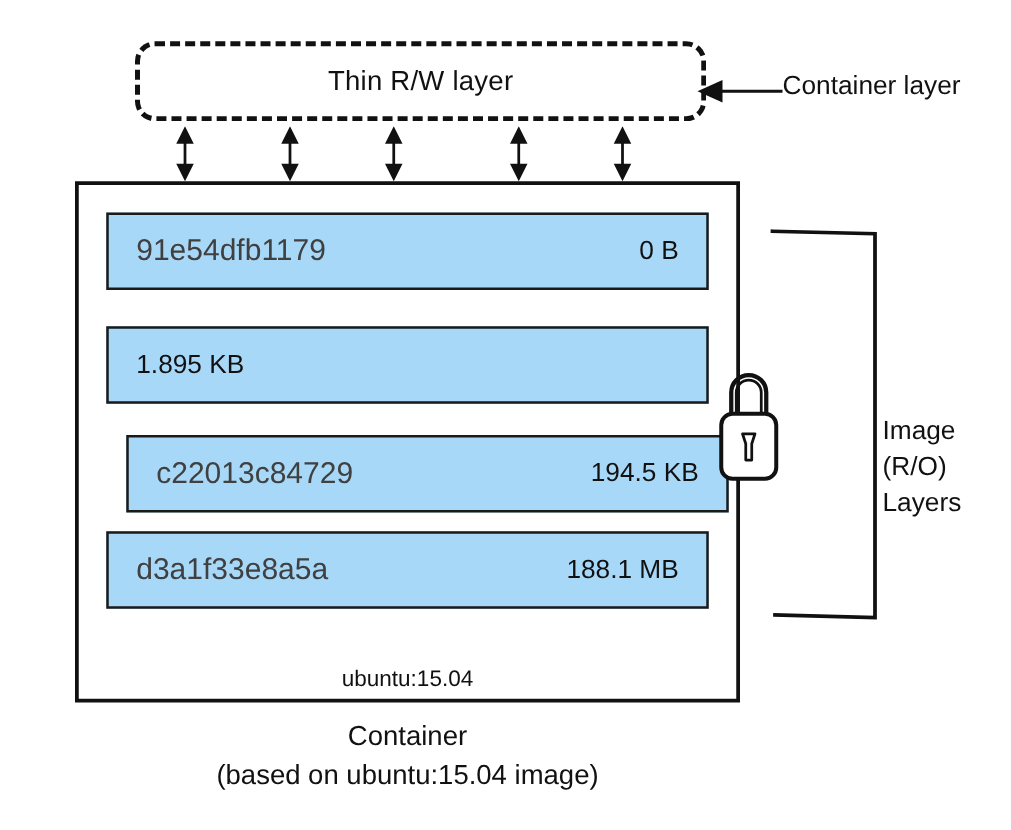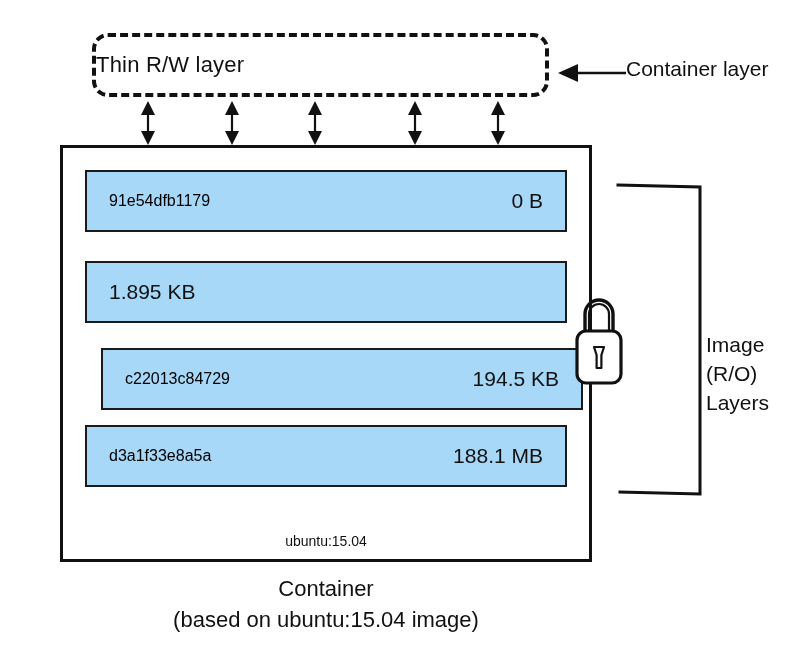--- a/index.html
+++ b/index.html
@@ -15,30 +15,30 @@
     position: relative;
     width: 809px;
     height: 664px;
     background: #ffffff;
     overflow: hidden;
   }
 
   
   #rw-layer {
     position: absolute;
-    left: 92px;
+    left: 108px;
     top: 33px;
     width: 457px;
     height: 64px;
     box-sizing: border-box;
     border: 4px dashed #111111;
     border-radius: 16px;
     display: flex;
     align-items: center;
-    justify-content: flex-start;
+    justify-content: center;
   }
   #rw-layer .label {
     font-size: 22px;
     letter-spacing: 0.2px;
     color: #111111;
   }
 
   
   #container-layer-note {
     position: absolute;
@@ -71,41 +71,41 @@
     box-sizing: border-box;
     border: 3px solid #111111;
     background: #ffffff;
   }
   #image-name {
     position: absolute;
     left: 60px;
     top: 533px;
     width: 532px;
     text-align: center;
-    font-size: 14px;
+    font-size: 18px;
     color: #111111;
   }
 
   
   .layer {
     position: absolute;
     left: 85px;
     width: 482px;
     height: 62px;
     box-sizing: border-box;
     background: #a8d8f8;
     border: 2px solid #1a1a1a;
     display: flex;
     align-items: center;
     justify-content: space-between;
     padding: 0 22px;
   }
   .layer .layer-id {
-    font-size: 16px;
-    color: #000000;
+    font-size: 24px;
+    color: #404040;
   }
   .layer .layer-size {
     font-size: 21px;
     color: #111111;
   }
   #layer-0 { top: 170px; }
   #layer-1 { top: 261px; }
   #layer-2 { top: 348px; margin-left: 16px; }
   #layer-3 { top: 425px; }
 

